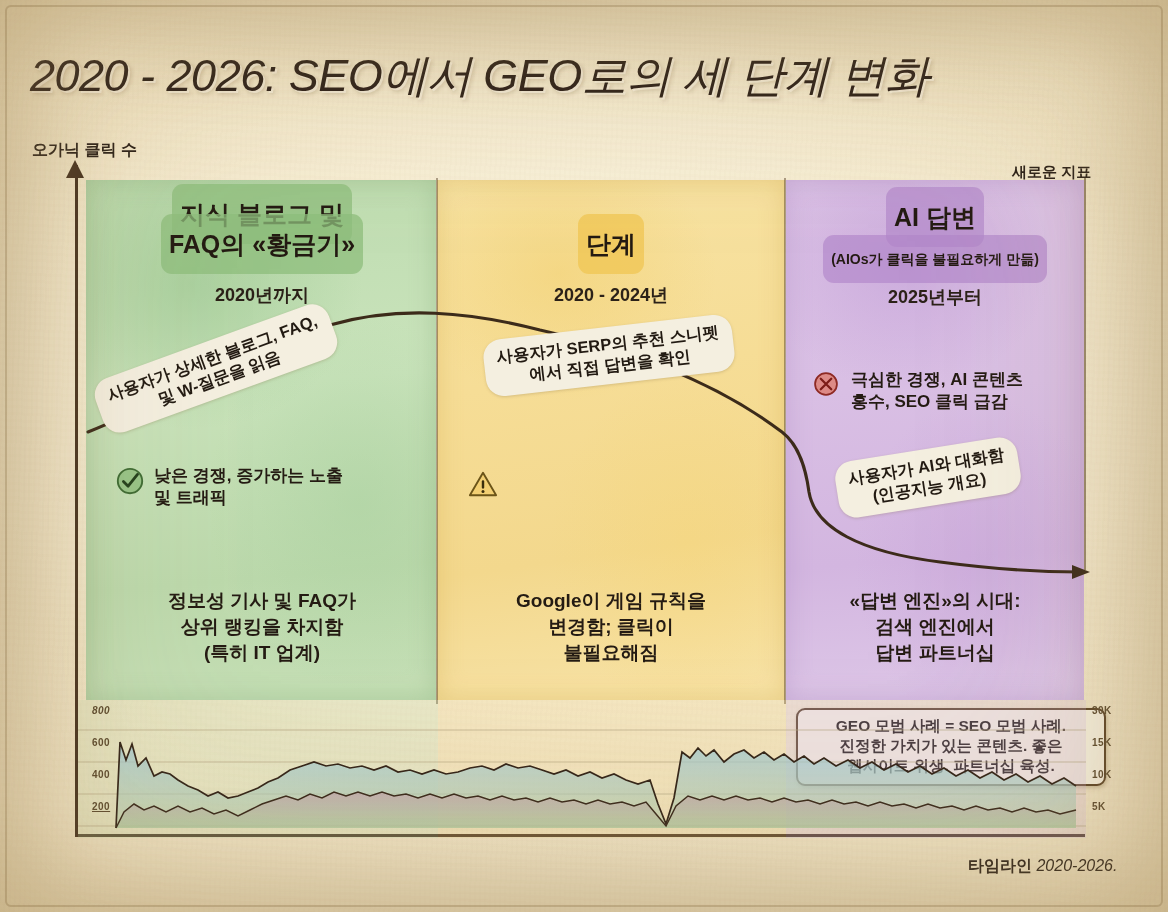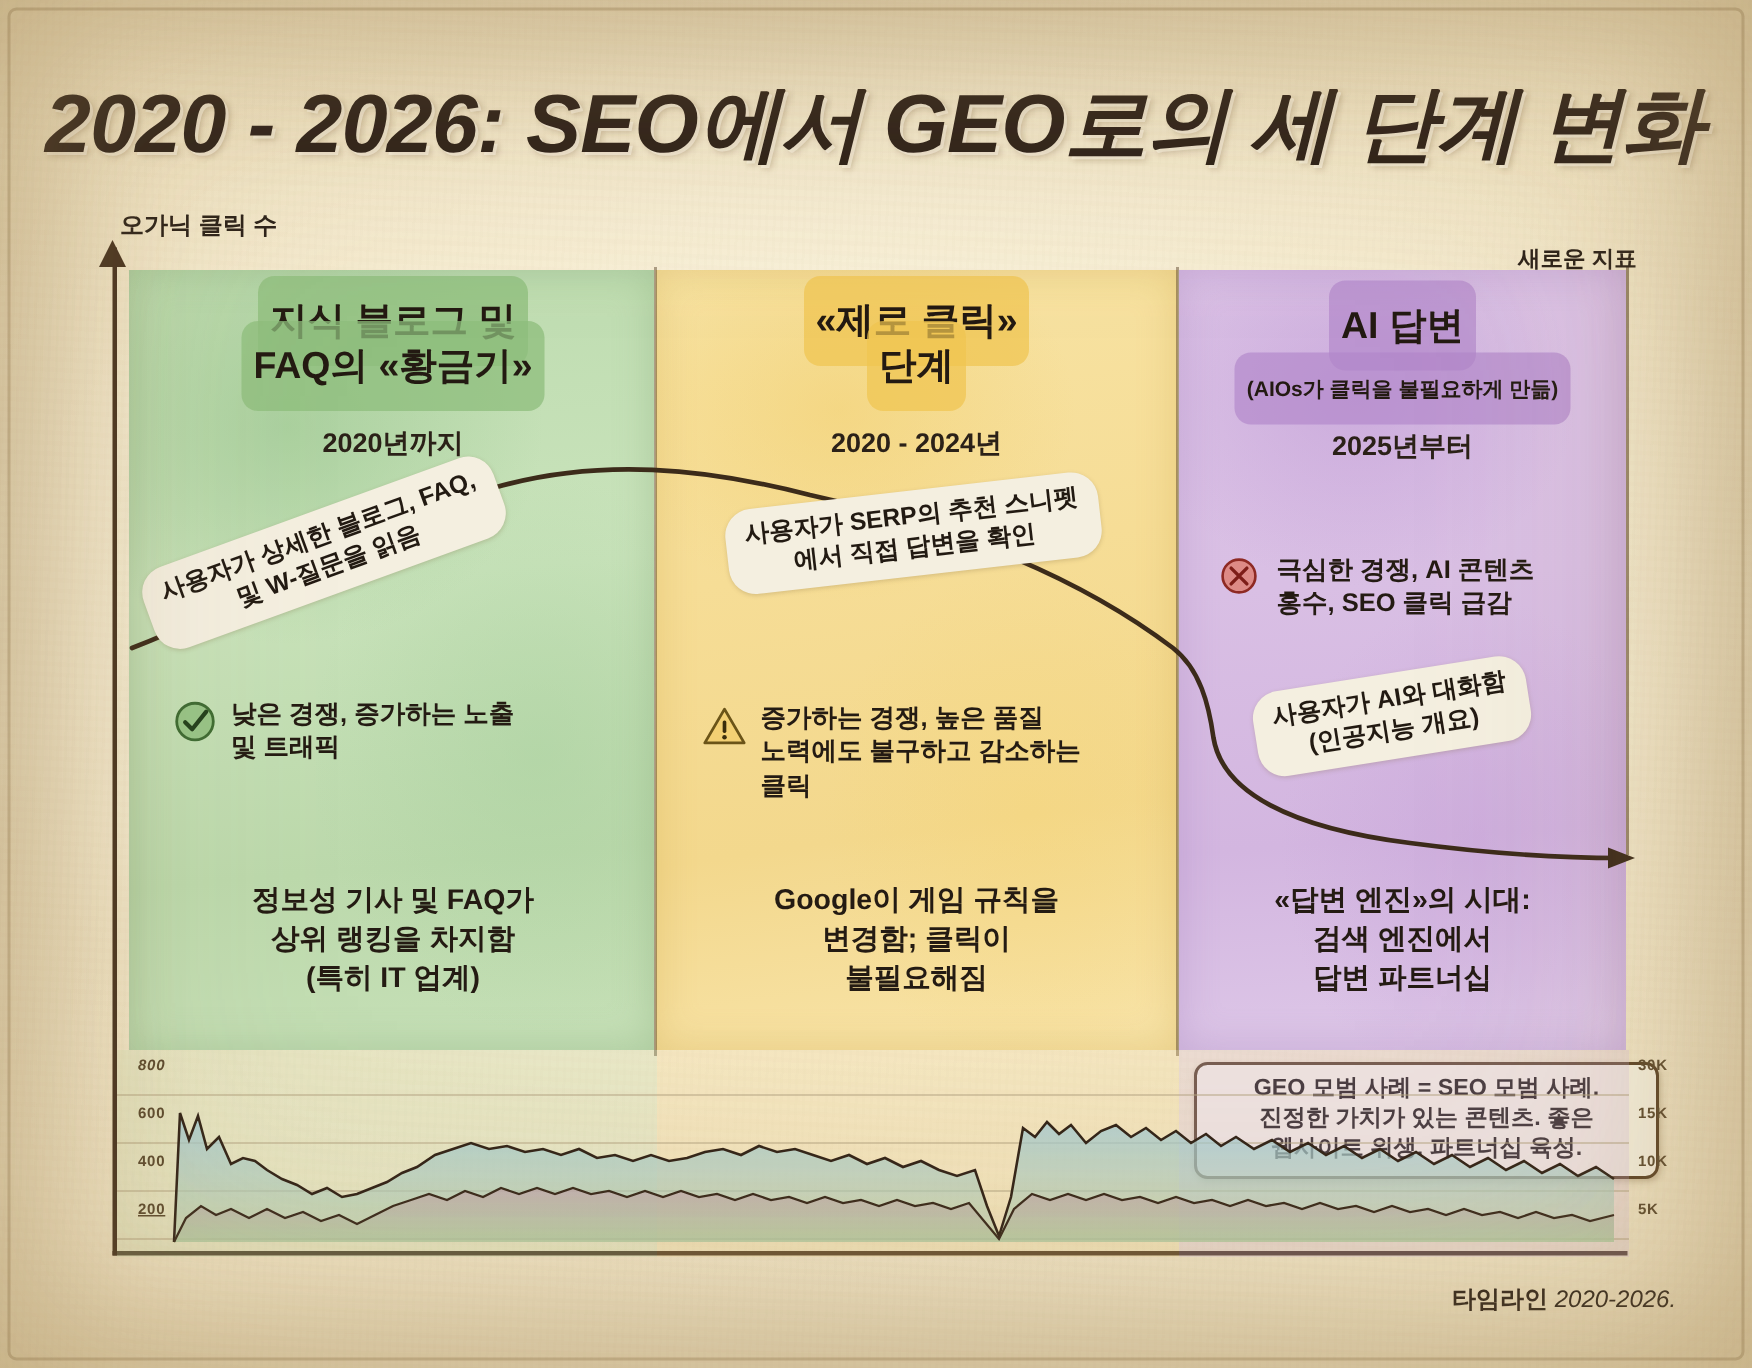--- a/index.html
+++ b/index.html
@@ -28,27 +28,27 @@
       repeating-linear-gradient(3deg, rgba(140,110,60,.045) 0 3px, rgba(255,255,255,0) 3px 7px);
   }
   #edge{
     position:absolute;inset:5px;border:2px solid rgba(120,92,48,.25);
     border-radius:6px;pointer-events:none;
   }
 
   
   #title{
     position:absolute;left:30px;top:46px;width:1120px;
-    font-size:55px;font-weight:bold;font-style:italic;
+    font-size:45px;font-weight:normal;font-style:italic;
     color:#2c2018;letter-spacing:-.5px;white-space:nowrap;
     text-shadow:2px 2px 0 rgba(255,250,235,.55), 3px 3px 4px rgba(90,60,25,.25);
   }
 
   
-  #ylabel{position:absolute;left:32px;top:140px;font-size:16px;font-weight:bold;color:#2b2118;margin-left:48px;}
+  #ylabel{position:absolute;left:32px;top:140px;font-size:16px;font-weight:bold;color:#2b2118;}
   #rlabel{position:absolute;left:1012px;top:163px;font-size:15px;font-weight:bold;color:#2b2118;}
   #xcaption{position:absolute;left:968px;top:856px;font-size:16px;color:#2b2118;font-style:italic;}
   #xcaption b{font-style:normal;}
 
   
   #yaxis{position:absolute;left:75px;top:165px;width:3px;height:672px;background:#46321f;}
   #yarrowhead{position:absolute;left:66px;top:160px;width:0;height:0;
     border-left:9px solid transparent;border-right:9px solid transparent;border-bottom:18px solid #46321f;}
   #xaxis{position:absolute;left:75px;top:834px;width:1010px;height:3px;background:#46321f;}
 
@@ -159,36 +159,33 @@
   </span>
   <span class="btxt" style="white-space:pre-line">낮은 경쟁, 증가하는 노출
 및 트래픽</span>
 </div>
 
 <div class="pbody" style="left:92px;top:588px;width:340px;white-space:pre-line;">정보성 기사 및 FAQ가
 상위 랭킹을 차지함
 (특히 IT 업계)</div>
 
 <div class="ptitle" style="left:442px;top:200px;width:338px;font-size:25px;">
-  <span class="hl hlyellow">«제로 클릭»</span><br>
+  <br>
   <span class="hl hlyellow">단계</span>
 </div>
 <div class="psub" style="left:442px;top:283px;width:338px;">2020 - 2024년</div>
 
 <div class="bullet" style="left:468px;top:468px;width:300px;">
   <span class="ico">
     <svg viewBox="0 0 32 32" width="30" height="30">
       <path d="M16 4 L30 28 L2 28 Z" fill="#f3d073" stroke="#6b5418" stroke-width="2" stroke-linejoin="round"></path>
       <rect x="14.7" y="12" width="2.6" height="9" rx="1.2" fill="#3a2d0c"></rect>
       <circle cx="16" cy="24" r="1.6" fill="#3a2d0c"></circle>
     </svg>
   </span>
-  <span class="btxt" style="white-space:pre-line">증가하는 경쟁, 높은 품질
-노력에도 불구하고 감소하는
-클릭</span>
 </div>
 
 <div class="pbody" style="left:442px;top:588px;width:338px;white-space:pre-line;">Google이 게임 규칙을
 변경함; 클릭이
 불필요해짐</div>
 
 <div class="ptitle" style="left:790px;top:203px;width:290px;font-size:25px;">
   <span class="hl hlpurple">AI 답변</span><br>
   <span class="hl hlpurple" style="font-size:14px;display:inline-block;margin-top:2px;">(AIOs가 클릭을 불필요하게 만듦)</span>
 </div>

